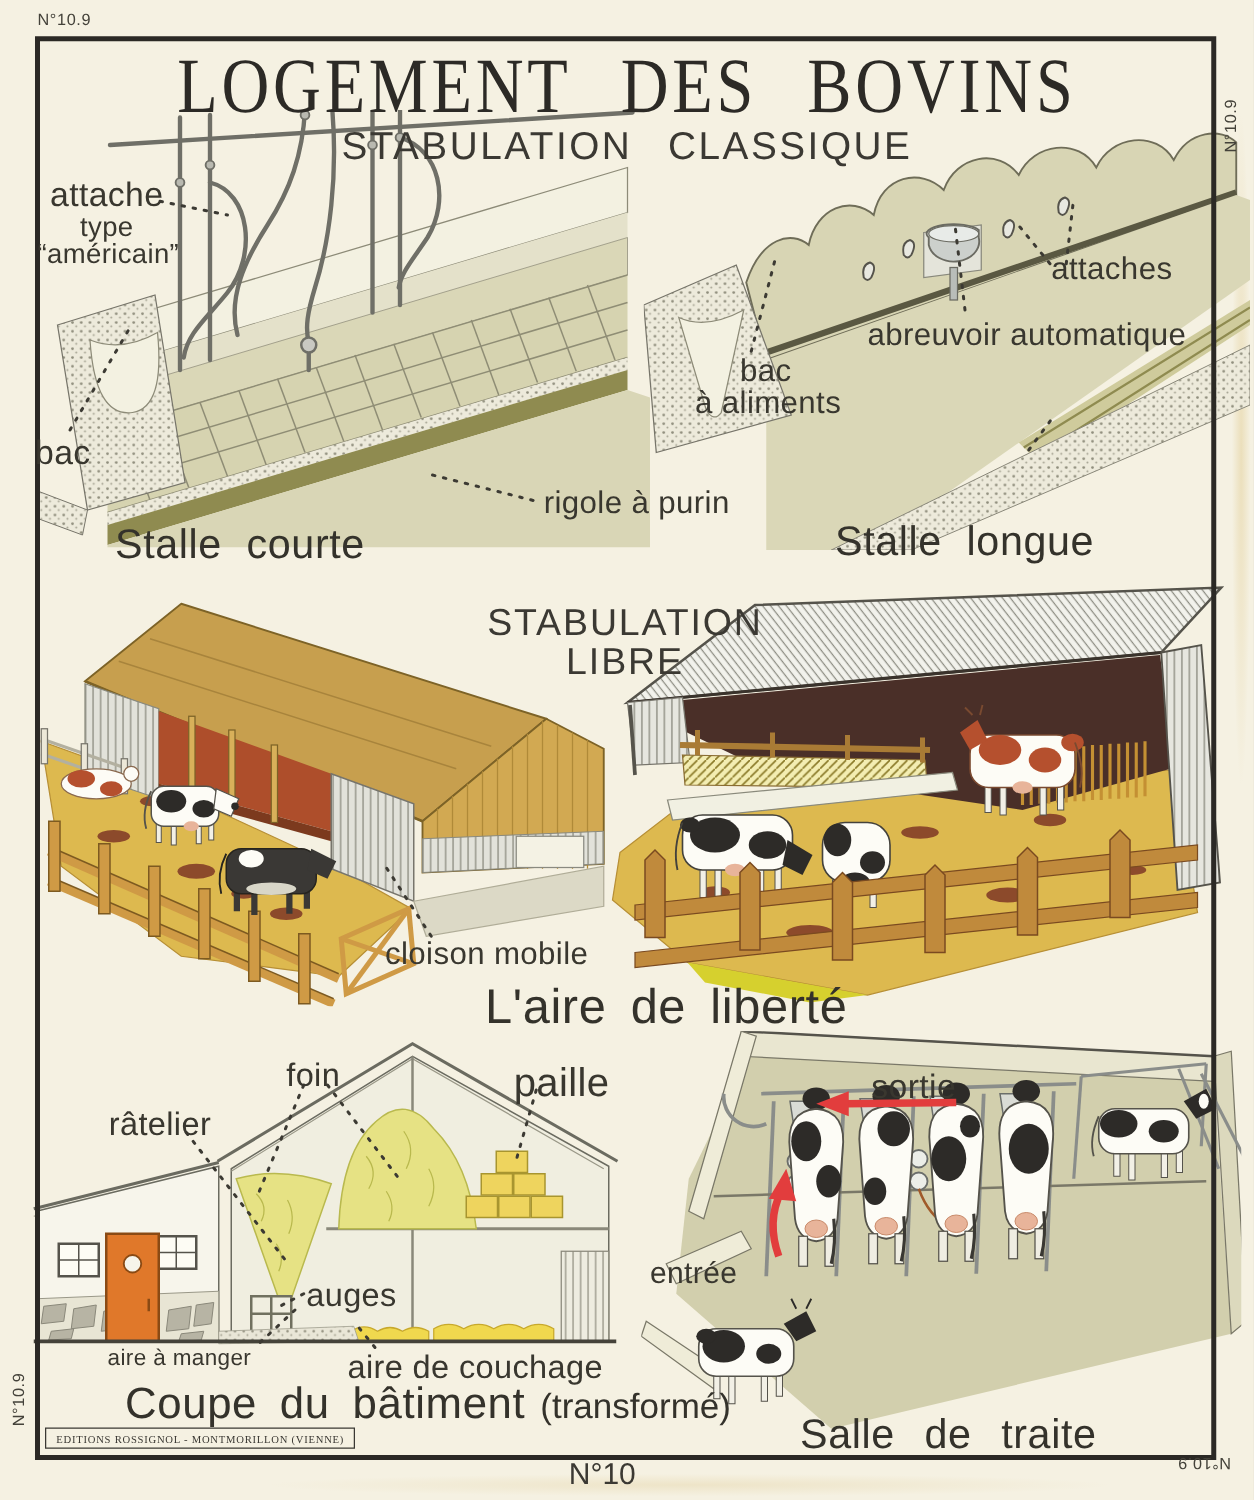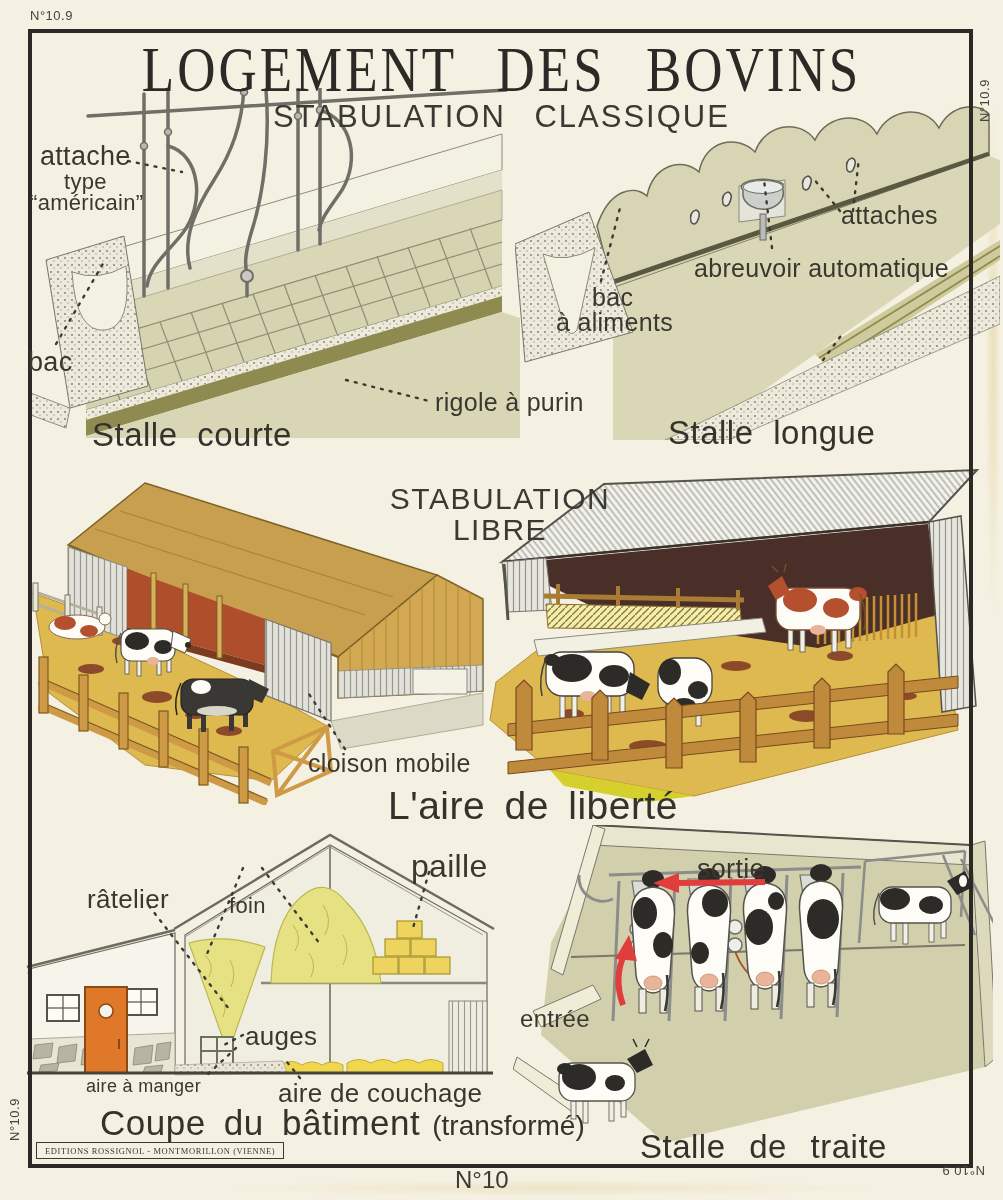--- a/index.html
+++ b/index.html
@@ -559,28 +559,28 @@
   <div class="lbl" style="left:694px;top:241px;margin-top:13px;">abreuvoir automatique</div>
   <div class="lbl" style="left:592px;top:283px;">bac</div>
   <div class="lbl" style="left:556px;top:308px;">à aliments</div>
   <div class="cap" style="left:628px;top:414px;margin-left:40px;">Stalle longue</div>
 
   <div class="head" style="left:380px;top:482px;width:240px;">STABULATION</div>
   <div class="head" style="left:380px;top:513px;width:240px;">LIBRE</div>
   <div class="lbl" style="left:308px;top:749px;">cloison mobile</div>
   <div class="cap" style="left:388px;top:784px;font-size:39px;word-spacing:8px;">L'aire de liberté</div>
 
-  <div class="lbl" style="left:229px;top:845px;font-size:22px;margin-top:48px;">foin</div>
+  <div class="lbl" style="left:229px;top:845px;font-size:26px;">foin</div>
   <div class="lbl" style="left:411px;top:848px;font-size:32px;">paille</div>
   <div class="lbl" style="left:87px;top:884px;font-size:26px;">râtelier</div>
   <div class="lbl" style="left:245px;top:1021px;font-size:26px;">auges</div>
   <div class="lbl" style="left:86px;top:1076px;font-size:18px;">aire à manger</div>
   <div class="lbl" style="left:278px;top:1078px;font-size:26px;">aire de couchage</div>
   <div class="cap" style="left:100px;top:1103px;font-size:35px;word-spacing:8px;"><span>Coupe du bâtiment</span><span class="cap-note">(transformé)</span></div>
 
   <div class="lbl" style="left:697px;top:854px;font-size:27px;">sortie</div>
   <div class="lbl" style="left:520px;top:1005px;font-size:24px;">entrée</div>
-  <div class="cap" style="left:640px;top:1128px;word-spacing:14px;">Stalle de traite</div>
+  <div class="cap" style="left:640px;top:1128px;word-spacing:14px;">Salle de traite</div>
 
   <div class="publisher">EDITIONS ROSSIGNOL - MONTMORILLON (VIENNE)</div>
   <div class="pagenum">N°10</div>
 
 </div>
 
 </body></html>

